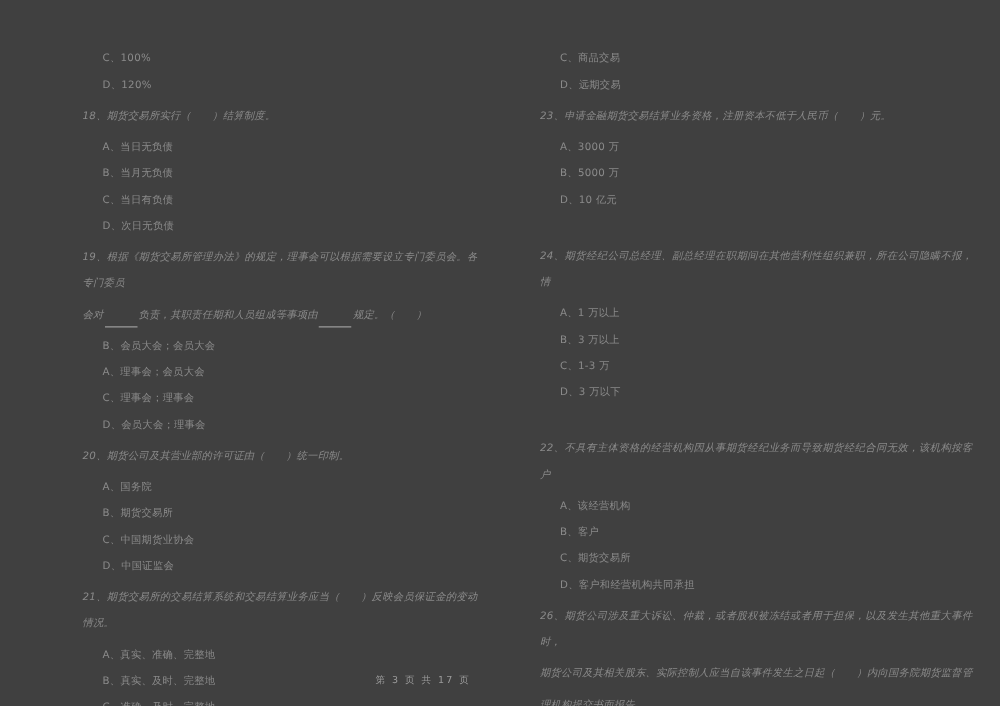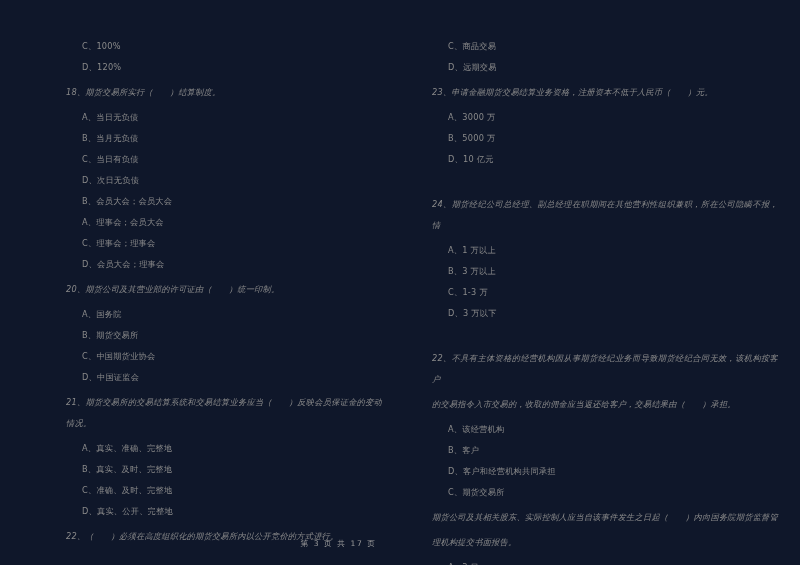--- a/index.html
+++ b/index.html
@@ -14,21 +14,21 @@
     overflow: hidden;
     font-family: "DejaVu Sans", "Liberation Sans", sans-serif;
     color: #8e8e8e;
     -webkit-font-smoothing: antialiased;
   }
 
   .page {
     position: relative;
     width: 800px;
     height: 565px;
-    background: #0f172a;
+    background: #404040;
     box-sizing: border-box;
   }
 
   .columns {
     position: absolute;
     top: 36px;
     left: 0;
     width: 800px;
     height: 480px;
     display: flex;
@@ -105,20 +105,22 @@
 
       <div class="q-block">
         <div class="q-stem">18、期货交易所实行（　　）结算制度。</div>
         <div class="opt">A、当日无负债</div>
         <div class="opt">B、当月无负债</div>
         <div class="opt">C、当日有负债</div>
         <div class="opt">D、次日无负债</div>
       </div>
 
       <div class="q-block">
+        <div class="q-stem">19、根据《期货交易所管理办法》的规定，理事会可以根据需要设立专门委员会。各专门委员</div>
+        <div class="q-stem"><span>会对</span><span class="blank-underline"></span><span>负责，其职责任期和人员组成等事项由</span><span class="blank-underline"></span><span>规定。（　　）</span></div>
         <div class="opt">B、会员大会；会员大会</div>
         <div class="opt">A、理事会；会员大会</div>
         <div class="opt">C、理事会；理事会</div>
         <div class="opt">D、会员大会；理事会</div>
       </div>
 
       <div class="q-block">
         <div class="q-stem">20、期货公司及其营业部的许可证由（　　）统一印制。</div>
         <div class="opt">A、国务院</div>
         <div class="opt">B、期货交易所</div>
@@ -160,28 +162,28 @@
         <div class="opt">A、1 万以上</div>
         <div class="opt">B、3 万以上</div>
         <div class="opt">C、1-3 万</div>
         <div class="opt">D、3 万以下</div>
       </div>
 
       <div class="spacer-md"></div>
 
       <div class="q-block">
         <div class="q-stem">22、不具有主体资格的经营机构因从事期货经纪业务而导致期货经纪合同无效，该机构按客户</div>
-        <div class="q-stem">的交易指令入市交易的，收取的佣金应当返还给客户，交易结果由（　　）承担。</div>
         <div class="opt">A、该经营机构</div>
         <div class="opt">B、客户</div>
+        <div class="opt">C、期货交易所</div>
         <div class="opt">D、客户和经营机构共同承担</div>
-        <div class="opt">C、期货交易所</div>
       </div>
 
       <div class="q-block">
+        <div class="q-stem">26、期货公司涉及重大诉讼、仲裁，或者股权被冻结或者用于担保，以及发生其他重大事件时，</div>
         <div class="q-stem">期货公司及其相关股东、实际控制人应当自该事件发生之日起（　　）内向国务院期货监督管</div>
         <div class="q-stem">理机构提交书面报告。</div>
         <div class="opt">A、3 日</div>
         <div class="opt">B、5 日</div>
       </div>
 
     </div>
 
   </div>
 

